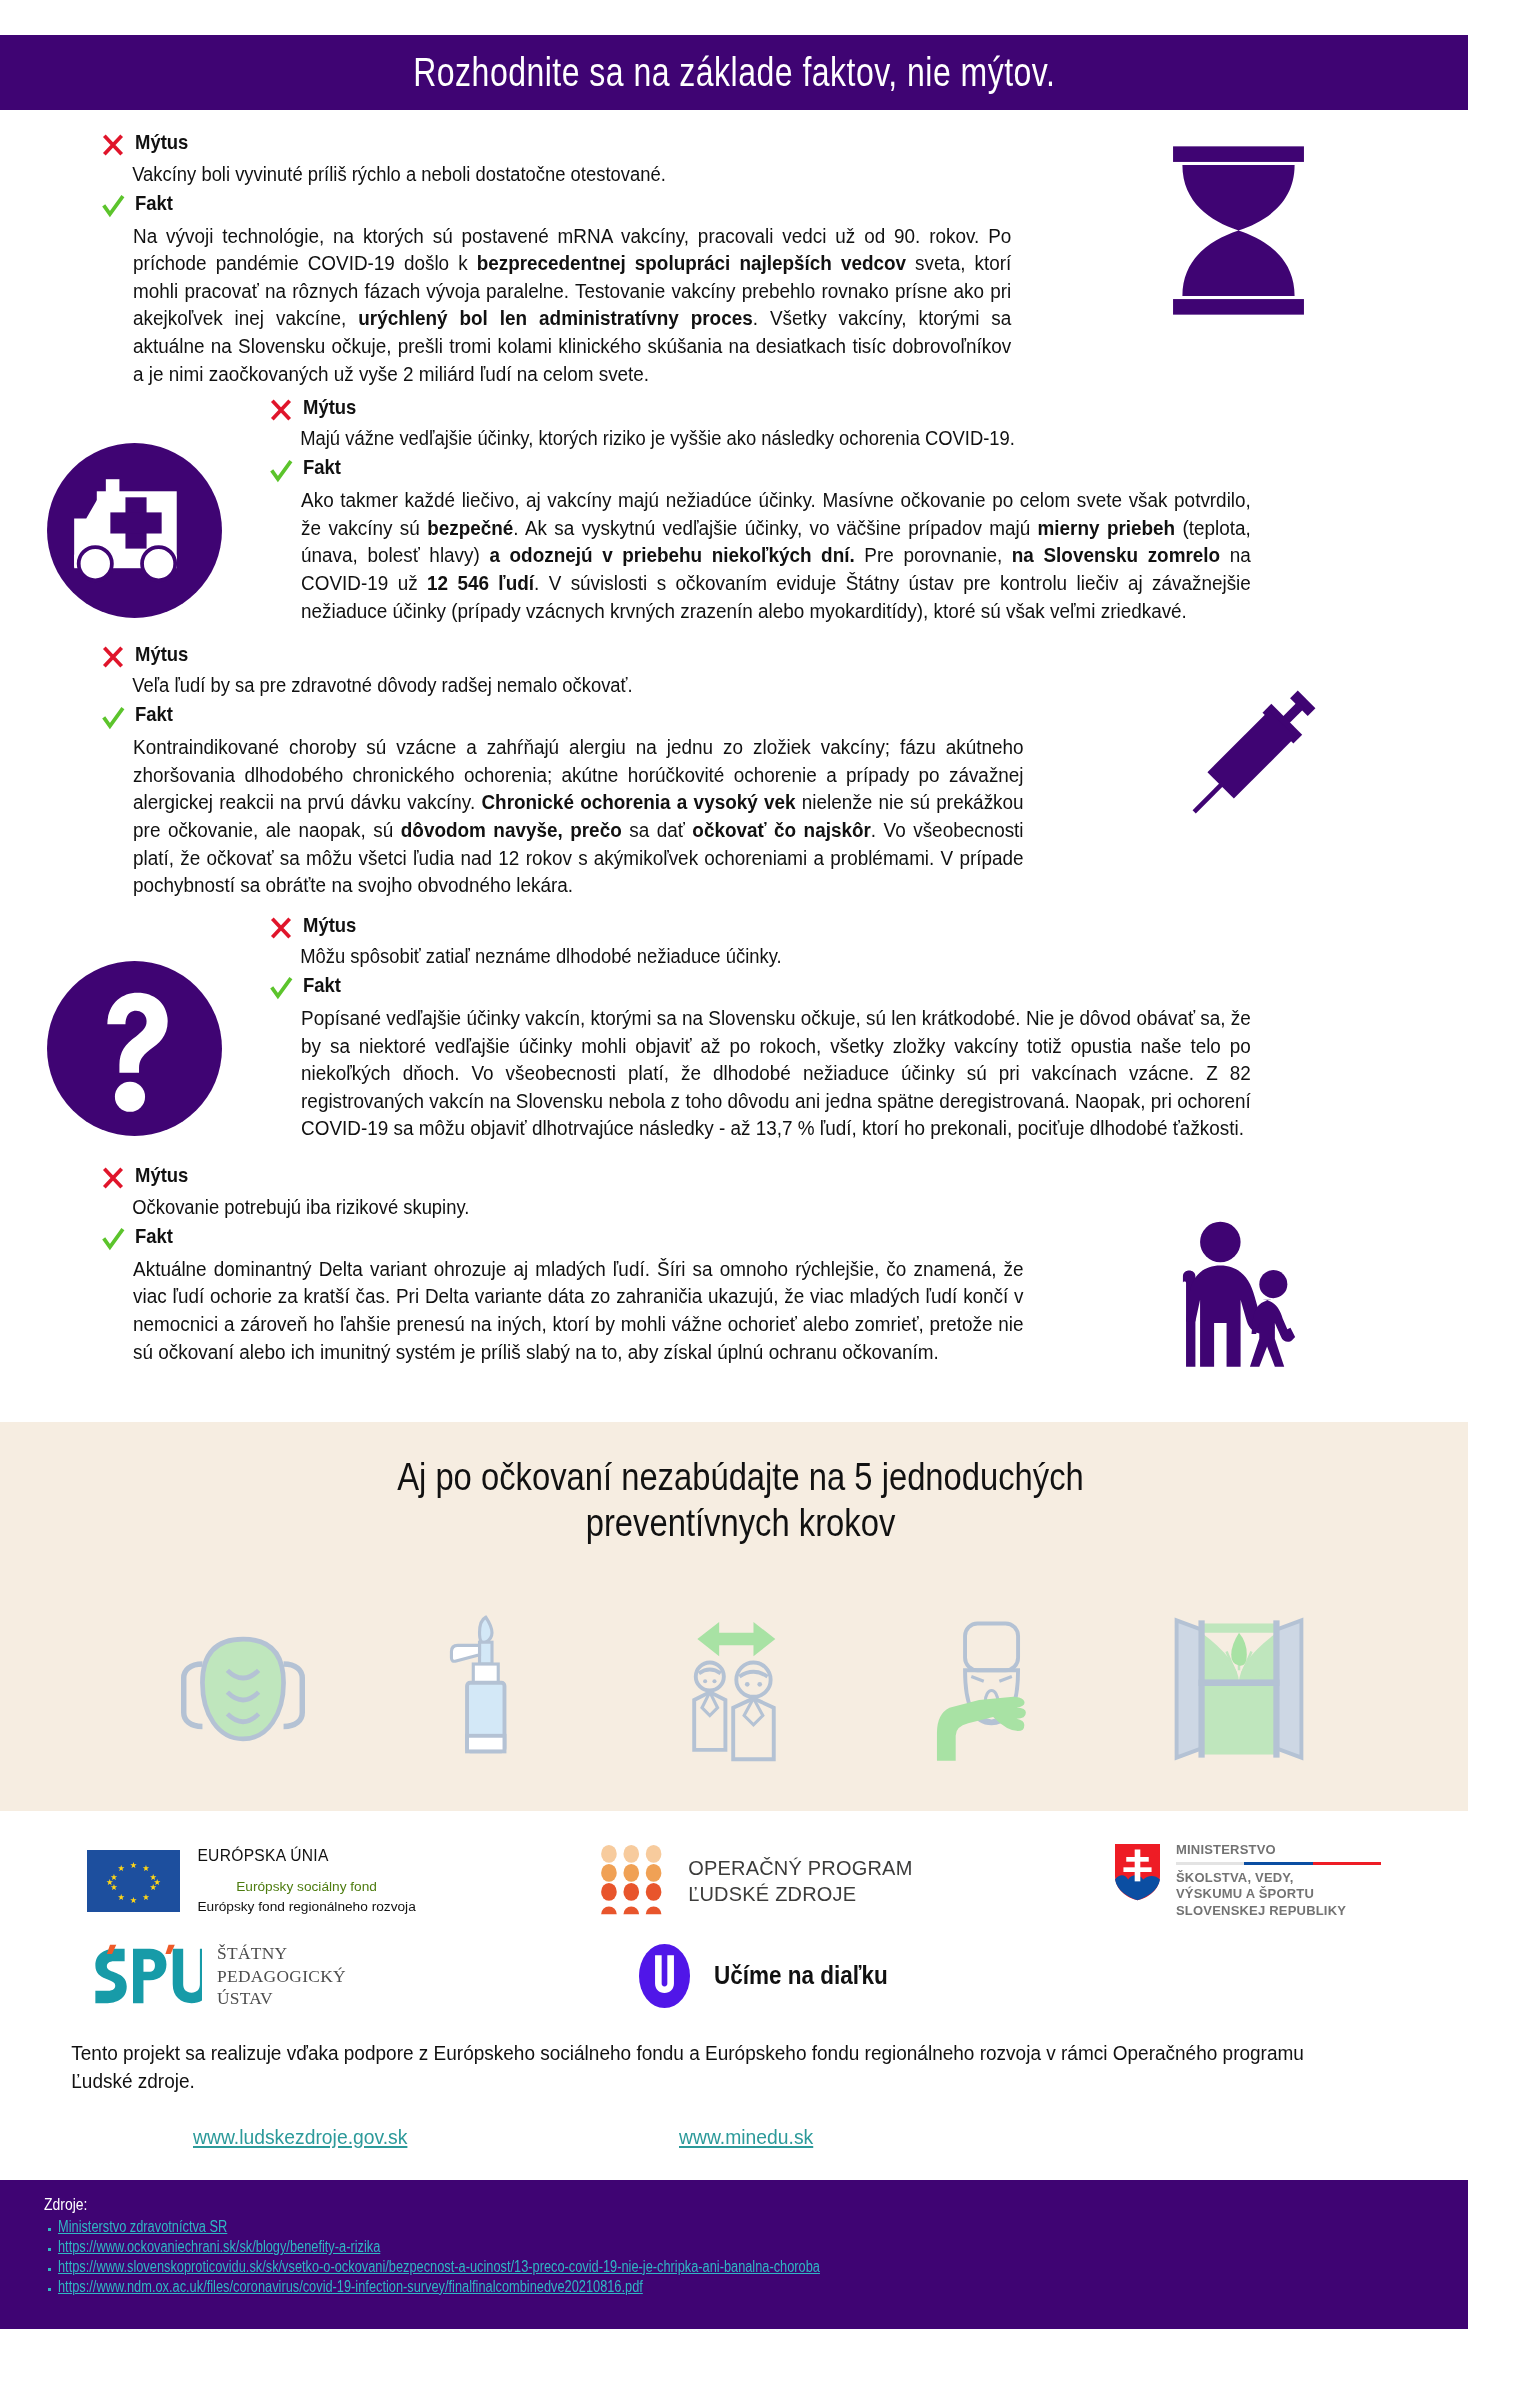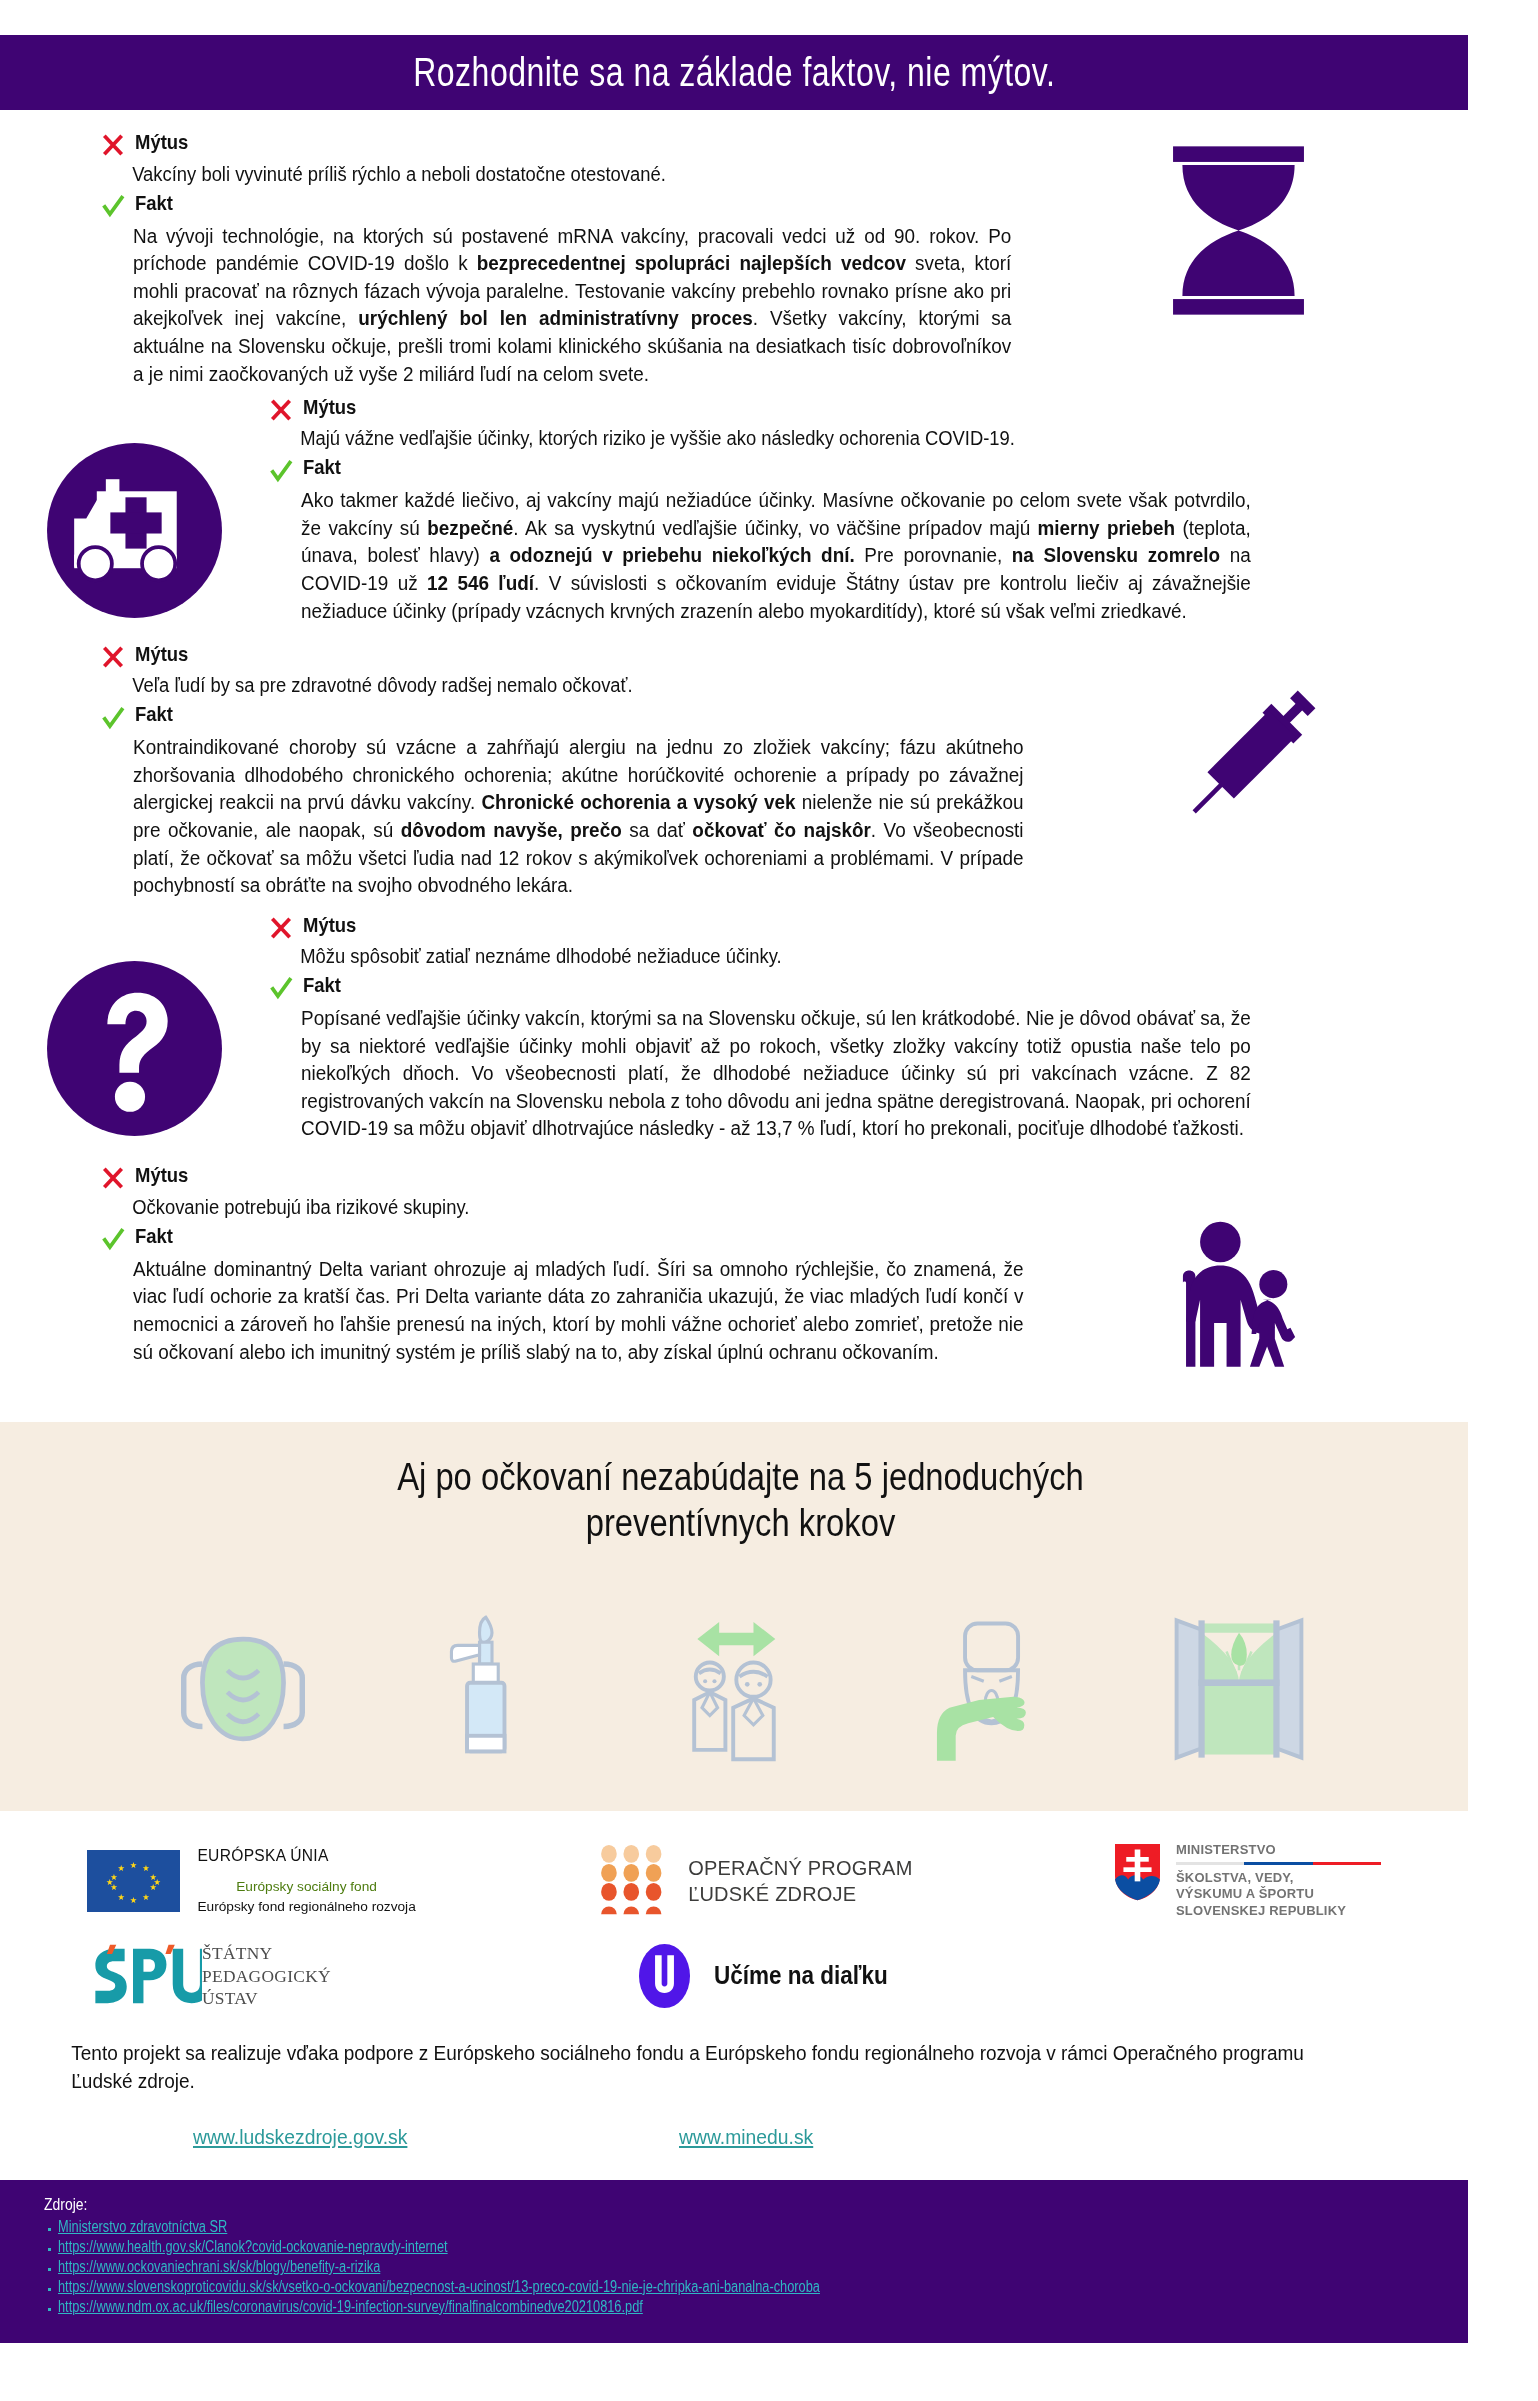--- a/index.html
+++ b/index.html
@@ -135,21 +135,21 @@
   .min-shield { width: 49px; height: 60px; flex:0 0 auto; }
   .min-text { color:#737373; font-size: 13px; line-height:1.28; letter-spacing:0.2px; font-weight:600; }
   .min-rule { display:flex; height:3.1px; width: 205px; margin: 3.1px 0 4.4px 0; }
   .min-rule i { flex:1 1 0; }
 
   .logo-row2 {
     display:flex;
     align-items:center;
     padding: 22.4px 87px 0 87px;
   }
-  .logo-spu { display:flex; align-items:center; width: 548px; }
+  .logo-spu { display:flex; align-items:center; gap:15px; width: 548px; }
   .spu-mark { width: 115px; height: 68px; flex:0 0 auto; }
   .spu-text { color:#4d4d4d; font-size: 17.4px; line-height:1.28; font-family:"Liberation Serif", serif; letter-spacing:0.3px; }
 
   .logo-ucime { display:flex; align-items:center; gap:20px; }
   .u-badge { width: 59px; height: 68px; flex:0 0 auto; }
   .u-text { font-size: 25px; font-weight: 700; transform: scaleX(0.9); transform-origin:left center; }
 
   .fund-text {
     padding: 29px 75px 0 75px;
     font-size: 20px;
@@ -579,21 +579,20 @@
     <div class="links">
       <div class="link-a"><a href="#">www.ludskezdroje.gov.sk</a></div>
       <div class="link-b"><a href="#">www.minedu.sk</a></div>
     </div>
   </div>
 
   <div class="sources">
     <div class="src-title">Zdroje:</div>
     <ul class="src-list">
       <li><a href="#">Ministerstvo zdravotníctva SR</a></li>
-      <li><a href="#">https://www.health.gov.sk/Clanok?covid-ockovanie-nepravdy-internet</a></li>
       <li><a href="#">https://www.ockovaniechrani.sk/sk/blogy/benefity-a-rizika</a></li>
       <li><a href="#">https://www.slovenskoproticovidu.sk/sk/vsetko-o-ockovani/bezpecnost-a-ucinost/13-preco-covid-19-nie-je-chripka-ani-banalna-choroba</a></li>
       <li><a href="#">https://www.ndm.ox.ac.uk/files/coronavirus/covid-19-infection-survey/finalfinalcombinedve20210816.pdf</a></li>
     </ul>
   </div>
 
 </div>
 
 
 </body></html>

